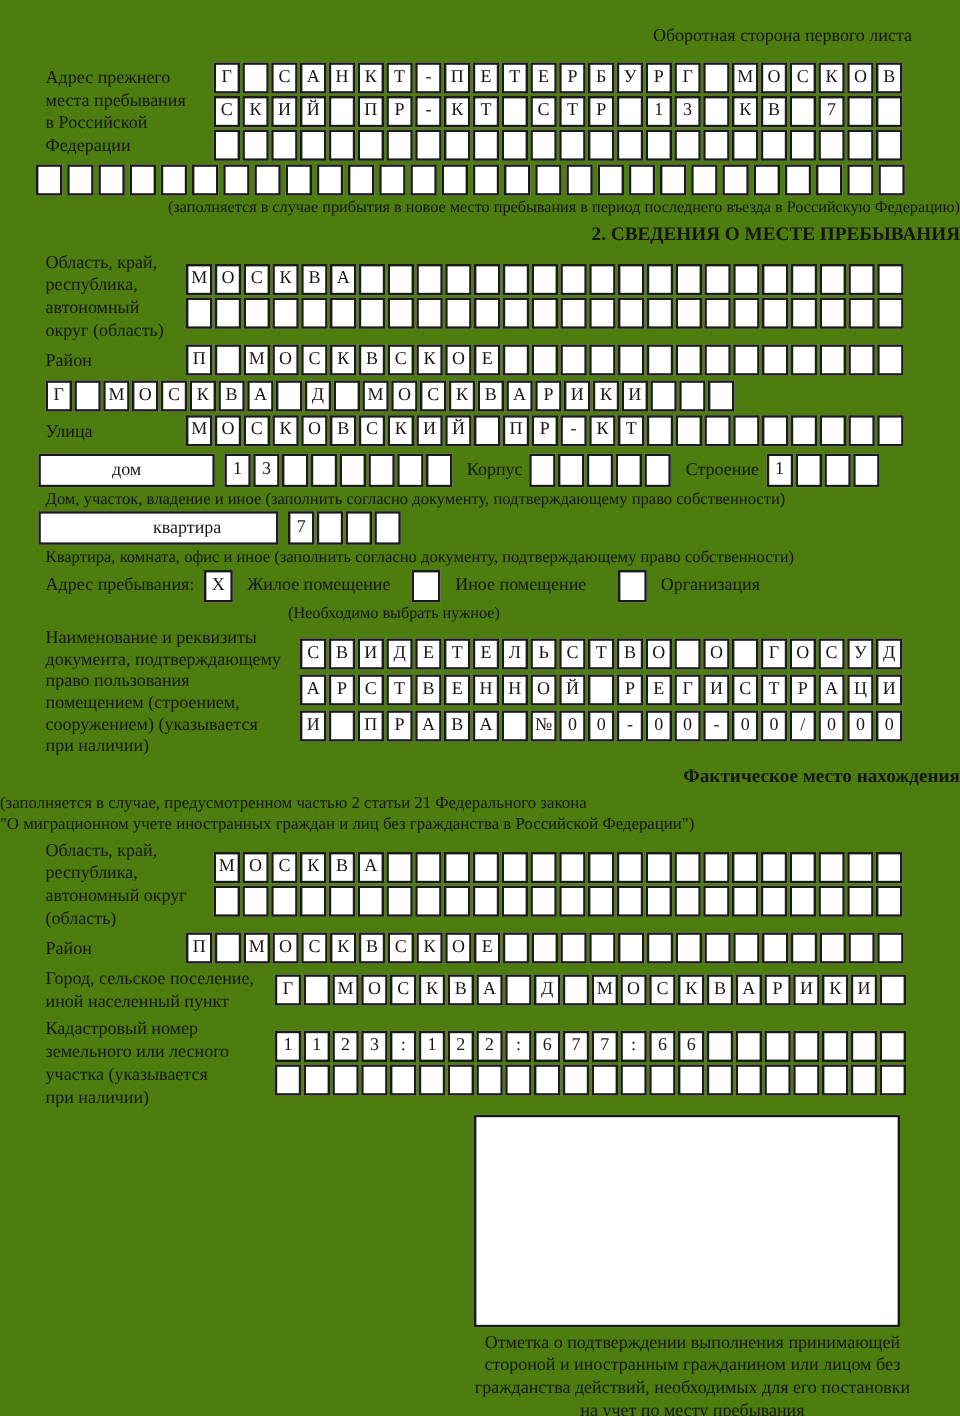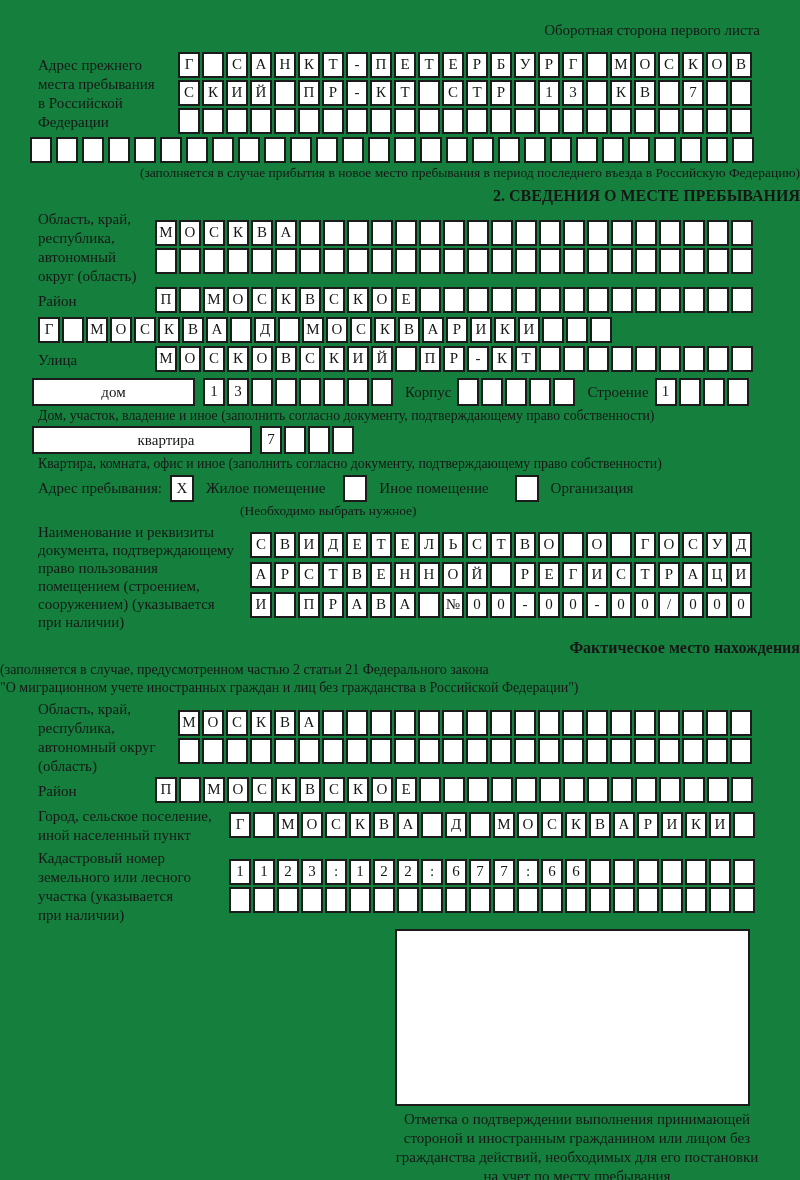--- a/index.html
+++ b/index.html
@@ -1,19 +1,19 @@
 <!DOCTYPE html>
 <html><head>
 <meta charset="utf-8">
 <style>
   * { margin:0; padding:0; box-sizing:border-box; }
   html,body { background:#fff; }
   .page {
     position:relative; width:800px; height:1180px; margin:0 auto;
-    background:#15803d; color:#161616; overflow:hidden;
+    background:#4d7c0f; color:#161616; overflow:hidden;
     font-family:"Liberation Serif","DejaVu Serif",serif;
   }
   .hdr-note { position:absolute; top:22px; right:40px; font-size:15px; }
   .content { padding-top:52px; }
 
   .frow { display:flex; margin-left:38px; align-items:center; }
   .flabel { font-size:15px; line-height:19px; white-space:pre-line; flex:0 0 auto; }
   .flabel.vmid { line-height:26px; }
   .lbl-w117 { width:117px; } .lbl-w140 { width:140px; }
   .lbl-w191 { width:191px; } .lbl-w212 { width:212px; }
@@ -29,22 +29,22 @@
 
   .note-center { text-align:right; font-size:13.5px; line-height:16px; margin-top:2px; }
   .note-left { margin:2px 0 0 38px; font-size:13.8px; line-height:16px; }
   .title-center { text-align:right; font-weight:bold; font-size:16px; line-height:20px; margin-top:5px; }
 
   .dom-row { display:flex; align-items:center; margin:4px 0 0 32px; }
   .wide-box {
     border:2px solid #1b1b1b; height:28px; text-align:center;
     font-size:15px; line-height:24px; background:#fff;
   }
-  .w163 { width:163px; margin-right:8px; }
-  .w200 { width:220px; margin-right:8px;padding-left:48px; }
+  .w163 { width:147px; margin-right:8px; }
+  .w200 { width:200px; margin-right:8px;padding-left:48px; }
   .inline-label { font-size:15px; margin:0 6px 0 10px; line-height:28px; }
   .dom-row .boxrow { margin-bottom:0; height:28px; }
   .dom-row .cell { height:28px; line-height:23px; }
 
   .stay-row { display:flex; align-items:center; margin:3px 0 0 38px; font-size:15px; }
   .checkbox {
     width:24px; height:27px; border:2px solid #1b1b1b; text-align:center;
     font-size:15px; line-height:23px; margin:0 12px 0 8px; background:#fff;
   }
   .cb2 { margin-left:18px; } .cb3 { margin-left:26px; }

